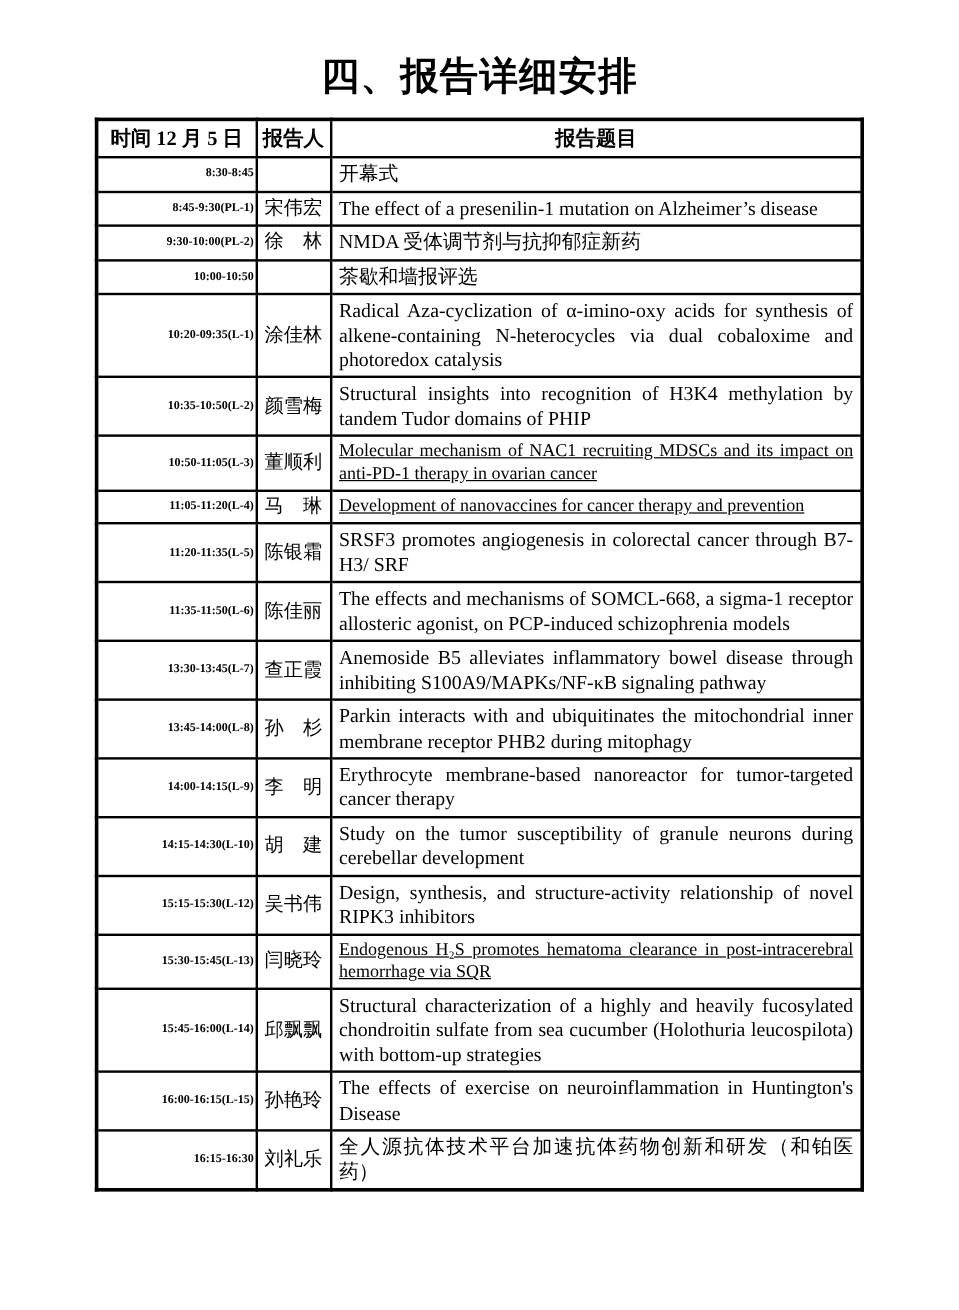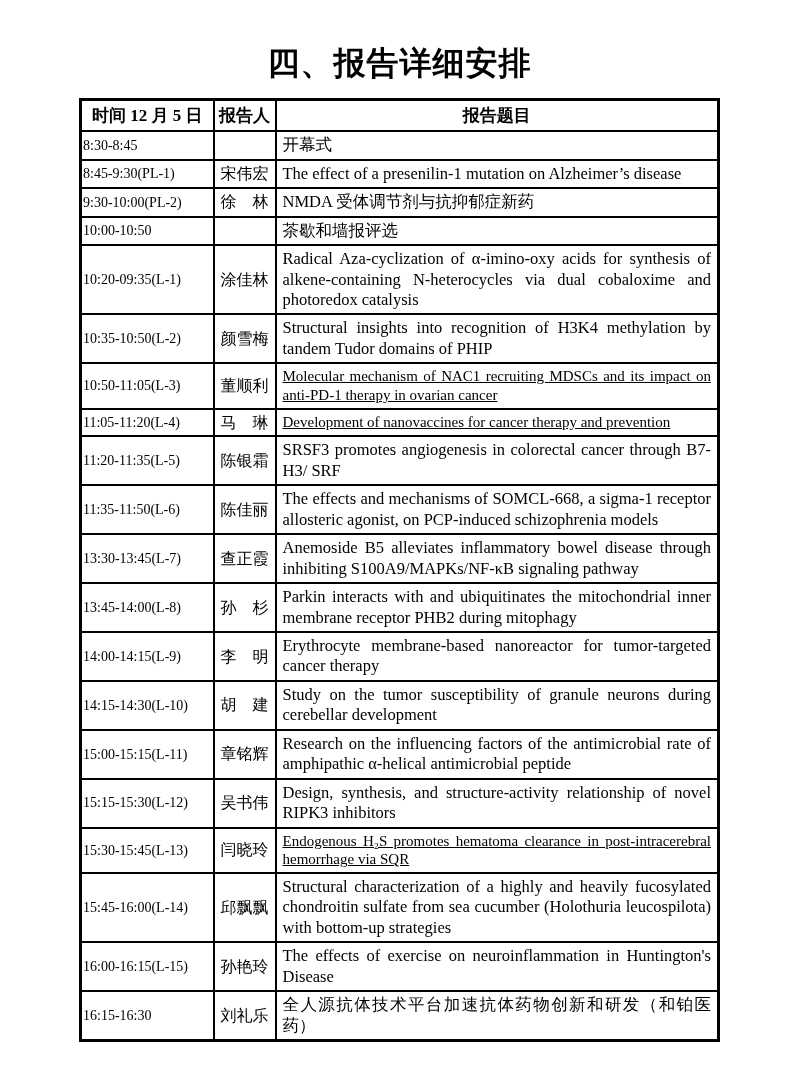--- a/index.html
+++ b/index.html
@@ -39,23 +39,23 @@
     text-align: center;
     padding: 4px 2px;
     line-height: 1.25;
   }
   td {
     padding: 3px 6px;
     line-height: 1.24;
     vertical-align: middle;
   }
   td.time {
-    font-size: 14px;
-    font-weight: normal;
-    text-align: left;
+    font-size: 10px;
+    font-weight: bold;
+    text-align: right;
     padding: 3px 1px;
     white-space: nowrap;
   }
   td.presenter {
     font-size: 16px;
     text-align: center;
     padding: 3px 2px;
     border-radius: 12px;
   }
   td.title {
@@ -151,25 +151,20 @@
           <td class="time">14:00-14:15(L-9)</td>
           <td class="presenter">李　明</td>
           <td class="title">Erythrocyte membrane-based nanoreactor for tumor-targeted cancer therapy</td>
         </tr>
         <tr>
           <td class="time">14:15-14:30(L-10)</td>
           <td class="presenter">胡　建</td>
           <td class="title">Study on the tumor susceptibility of granule neurons during cerebellar development</td>
         </tr>
         <tr>
-          <td class="time">15:00-15:15(L-11)</td>
-          <td class="presenter">章铭辉</td>
-          <td class="title">Research on the influencing factors of the antimicrobial rate of amphipathic α-helical antimicrobial peptide</td>
-        </tr>
-        <tr>
           <td class="time">15:15-15:30(L-12)</td>
           <td class="presenter">吴书伟</td>
           <td class="title">Design, synthesis, and structure-activity relationship of novel RIPK3 inhibitors</td>
         </tr>
         <tr class="small-title">
           <td class="time">15:30-15:45(L-13)</td>
           <td class="presenter">闫晓玲</td>
           <td class="title">Endogenous H₂S promotes hematoma clearance in post-intracerebral hemorrhage via SQR</td>
         </tr>
         <tr>

